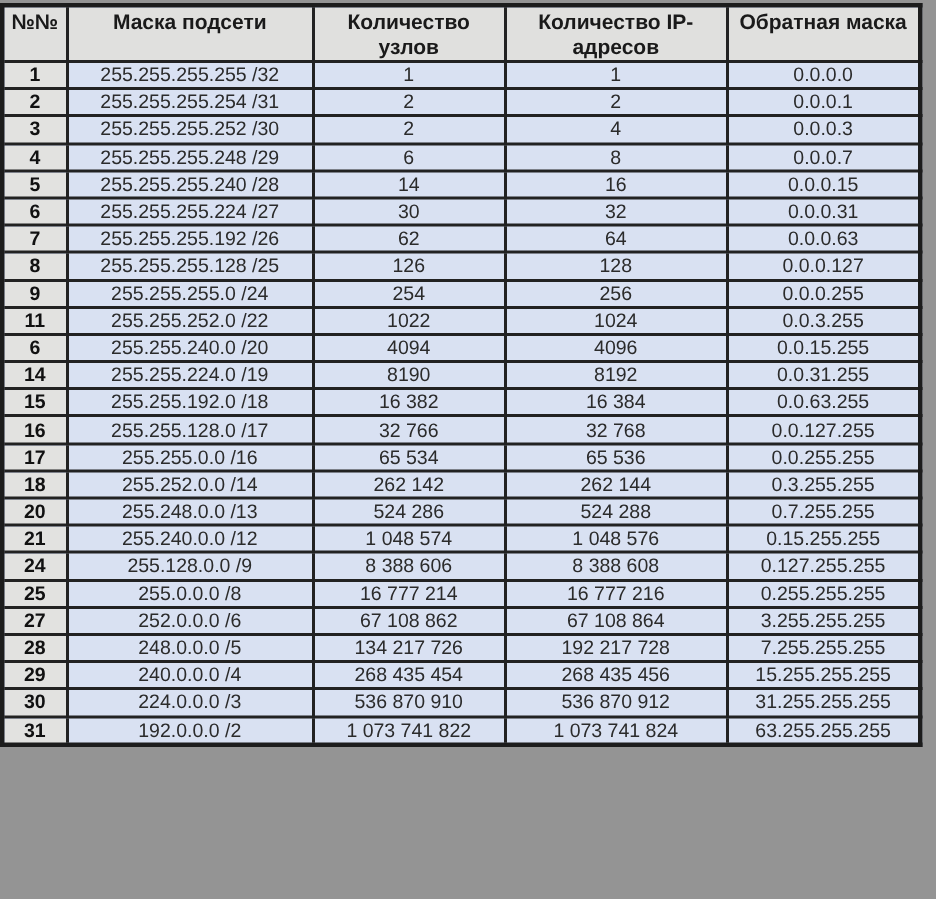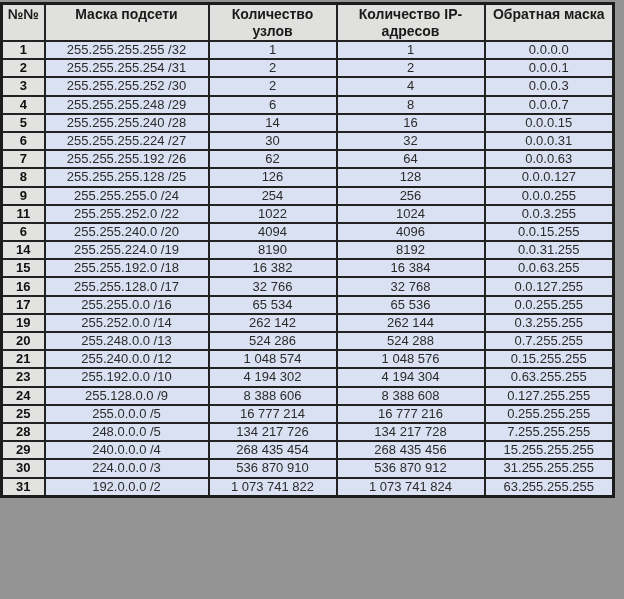--- a/index.html
+++ b/index.html
@@ -181,66 +181,66 @@
     <td>0.0.127.255</td>
   </tr>
         <tr>
     <td class="num-cell">17</td>
     <td>255.255.0.0 /16</td>
     <td>65 534</td>
     <td>65 536</td>
     <td>0.0.255.255</td>
   </tr>
         <tr>
-    <td class="num-cell">19</td>
+    <td class="num-cell">18</td>
     <td>255.252.0.0 /14</td>
     <td>262 142</td>
     <td>262 144</td>
     <td>0.3.255.255</td>
   </tr>
         <tr>
     <td class="num-cell">20</td>
     <td>255.248.0.0 /13</td>
     <td>524 286</td>
     <td>524 288</td>
     <td>0.7.255.255</td>
   </tr>
         <tr>
     <td class="num-cell">21</td>
     <td>255.240.0.0 /12</td>
     <td>1 048 574</td>
     <td>1 048 576</td>
     <td>0.15.255.255</td>
   </tr>
         <tr>
-    <td class="num-cell">23</td>
-    <td>255.192.0.0 /10</td>
-    <td>4 194 302</td>
-    <td>4 194 304</td>
-    <td>0.63.255.255</td>
-  </tr>
-        <tr>
     <td class="num-cell">24</td>
     <td>255.128.0.0 /9</td>
     <td>8 388 606</td>
     <td>8 388 608</td>
     <td>0.127.255.255</td>
   </tr>
         <tr>
     <td class="num-cell">25</td>
-    <td>255.0.0.0 /5</td>
+    <td>255.0.0.0 /8</td>
     <td>16 777 214</td>
     <td>16 777 216</td>
     <td>0.255.255.255</td>
   </tr>
         <tr>
+    <td class="num-cell">27</td>
+    <td>252.0.0.0 /6</td>
+    <td>67 108 862</td>
+    <td>67 108 864</td>
+    <td>3.255.255.255</td>
+  </tr>
+        <tr>
     <td class="num-cell">28</td>
     <td>248.0.0.0 /5</td>
     <td>134 217 726</td>
-    <td>134 217 728</td>
+    <td>192 217 728</td>
     <td>7.255.255.255</td>
   </tr>
         <tr>
     <td class="num-cell">29</td>
     <td>240.0.0.0 /4</td>
     <td>268 435 454</td>
     <td>268 435 456</td>
     <td>15.255.255.255</td>
   </tr>
         <tr>

